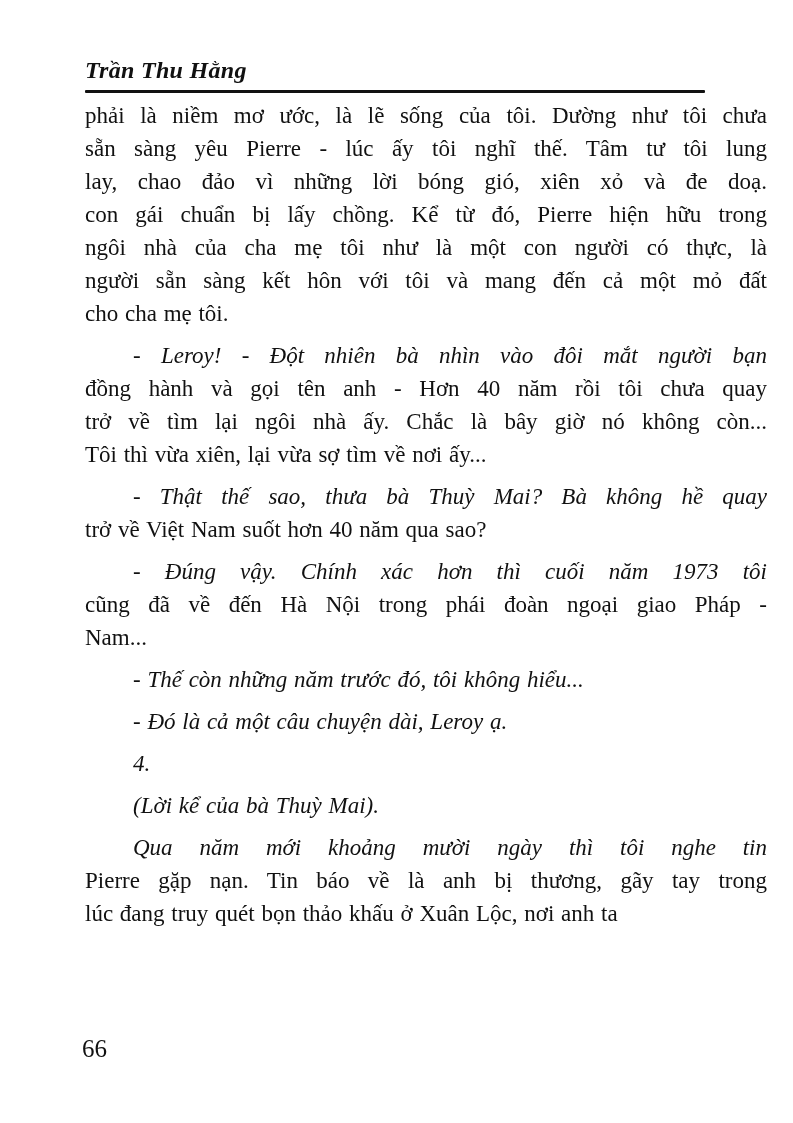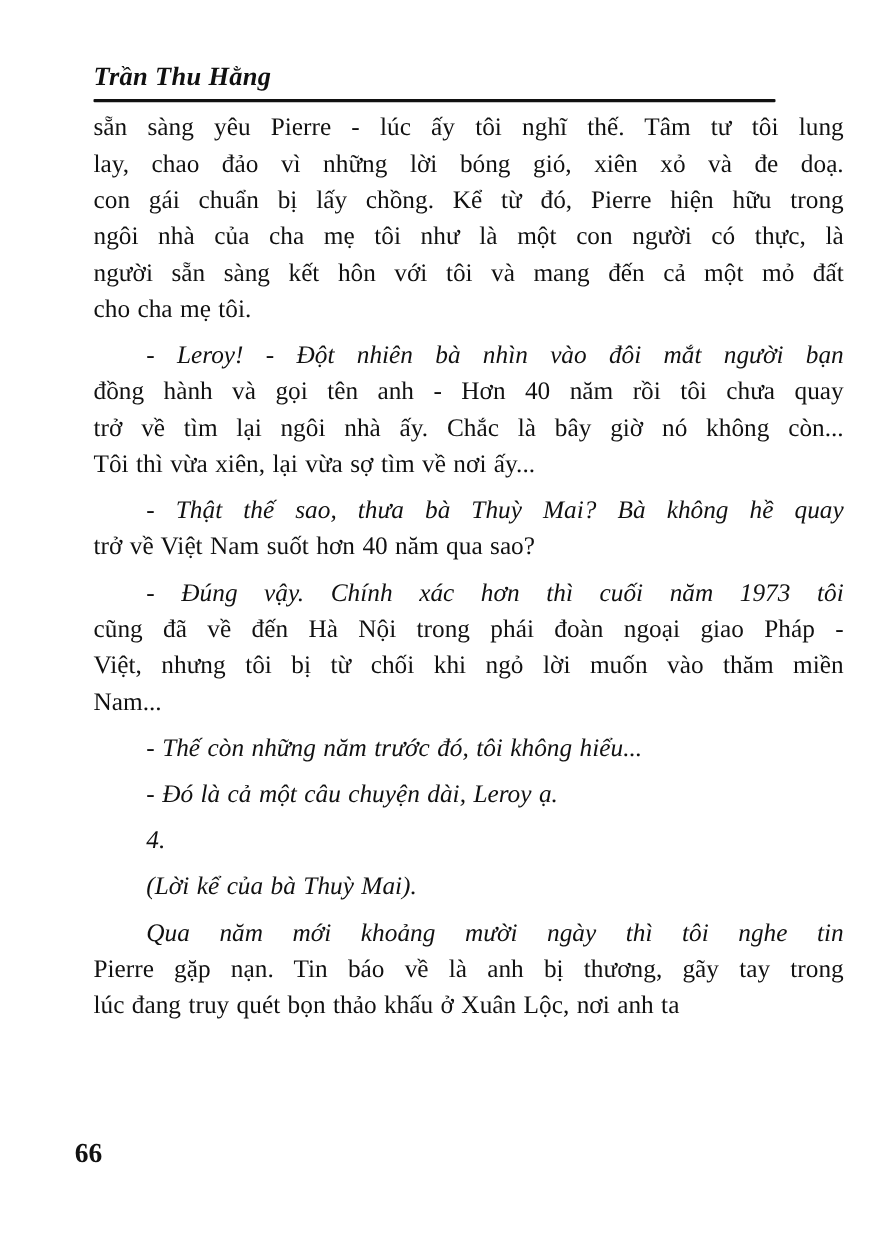--- a/index.html
+++ b/index.html
@@ -53,60 +53,59 @@
     text-align-last: justify;
     white-space: normal;
   }
   .line.last {
     text-align: right;
     text-align-last: left;
   }
   .line.first-indent { padding-left: 48px; font-style: italic; }
   .page-number {
     position: absolute;
-    left: 68px; top: 1032px;
+    left: 82px; top: 1032px;
     font-size: 25px;
     line-height: 33px;
-    font-weight: bold;
   }
 </style>
 </head>
 <body>
 
 <div class="page">
 
   <div class="running-header">
     <span class="author-name">Trần Thu Hằng</span>
   </div>
 
   <div class="header-rule"></div>
 
   <div class="body-text">
       <div class="paragraph">
+        <div class="line">phải là niềm mơ ước, là lẽ sống của tôi. Dường như tôi chưa</div>
         <div class="line">sẵn sàng yêu Pierre - lúc ấy tôi nghĩ thế. Tâm tư tôi lung</div>
         <div class="line">lay, chao đảo vì những lời bóng gió, xiên xỏ và đe doạ.</div>
         <div class="line">con gái chuẩn bị lấy chồng. Kể từ đó, Pierre hiện hữu trong</div>
         <div class="line">ngôi nhà của cha mẹ tôi như là một con người có thực, là</div>
         <div class="line">người sẵn sàng kết hôn với tôi và mang đến cả một mỏ đất</div>
         <div class="line last">cho cha mẹ tôi.</div>
       </div>
       <div class="paragraph">
         <div class="line first-indent">- Leroy! - Đột nhiên bà nhìn vào đôi mắt người bạn</div>
         <div class="line">đồng hành và gọi tên anh - Hơn 40 năm rồi tôi chưa quay</div>
         <div class="line">trở về tìm lại ngôi nhà ấy. Chắc là bây giờ nó không còn...</div>
         <div class="line last">Tôi thì vừa xiên, lại vừa sợ tìm về nơi ấy...</div>
       </div>
       <div class="paragraph">
         <div class="line first-indent">- Thật thế sao, thưa bà Thuỳ Mai? Bà không hề quay</div>
         <div class="line last">trở về Việt Nam suốt hơn 40 năm qua sao?</div>
       </div>
       <div class="paragraph">
         <div class="line first-indent">- Đúng vậy. Chính xác hơn thì cuối năm 1973 tôi</div>
         <div class="line">cũng đã về đến Hà Nội trong phái đoàn ngoại giao Pháp -</div>
-        <div class="line">Việt, nhưng tôi bị từ chối khi ngỏ lời muốn vào thăm miền</div>
         <div class="line last">Nam...</div>
       </div>
       <div class="paragraph">
         <div class="line last first-indent">- Thế còn những năm trước đó, tôi không hiểu...</div>
       </div>
       <div class="paragraph">
         <div class="line last first-indent">- Đó là cả một câu chuyện dài, Leroy ạ.</div>
       </div>
       <div class="paragraph">
         <div class="line last first-indent">4.</div>

